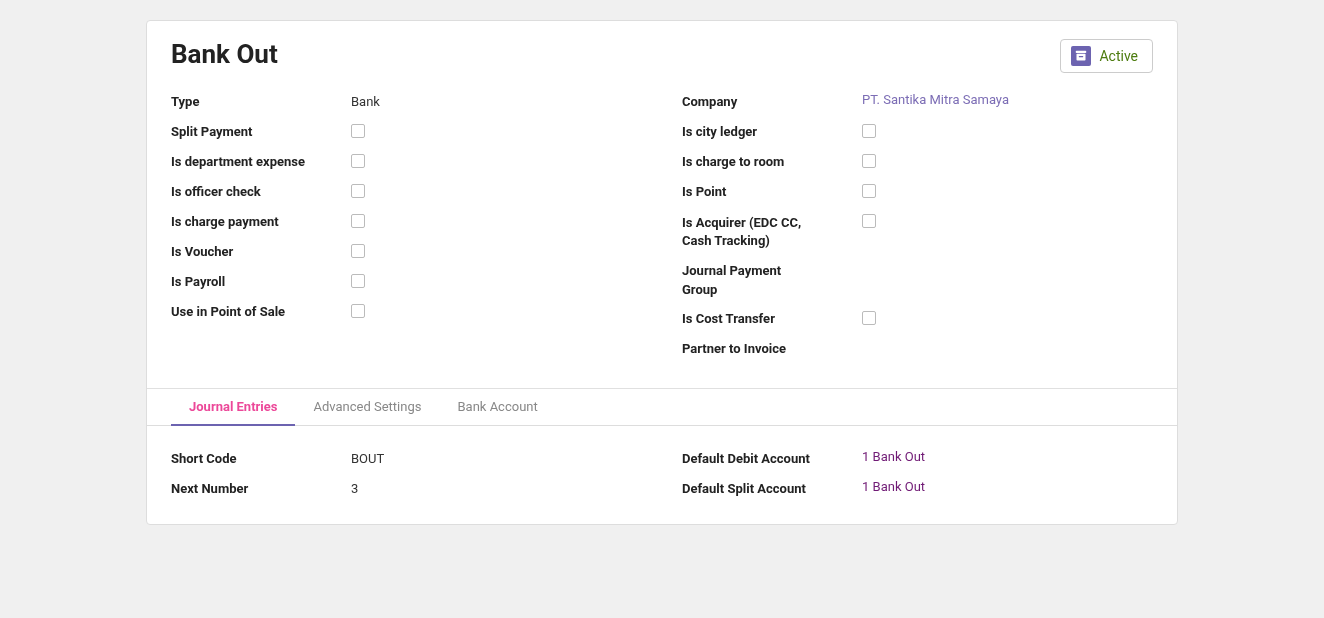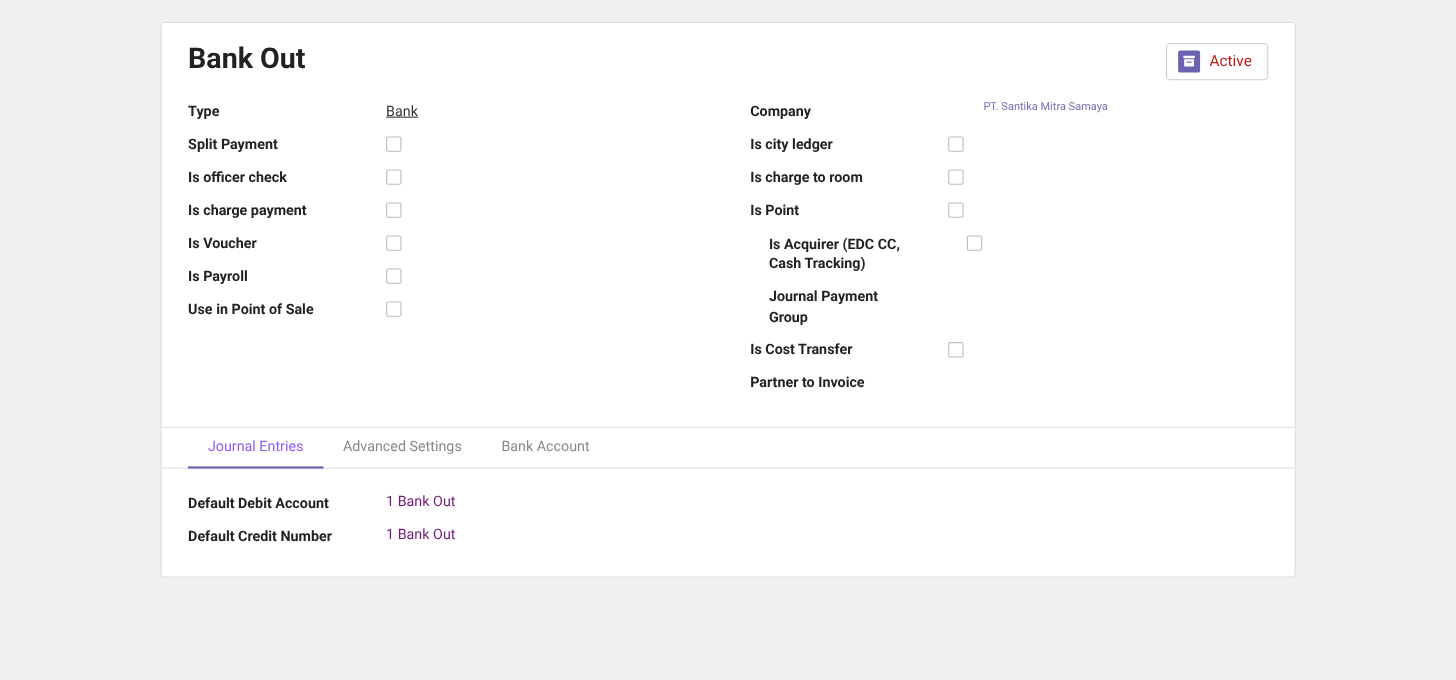--- a/index.html
+++ b/index.html
@@ -50,21 +50,21 @@
       align-items: center;
       justify-content: center;
     }
     .active-badge-icon svg {
       width: 12px;
       height: 12px;
       fill: white;
     }
     .active-badge-text {
       font-size: 14px;
-      color: #b91c1c;
+      color: #4d7c0f;
     }
     .form-section {
       padding: 0 24px 16px 24px;
       display: grid;
       grid-template-columns: 1fr 1fr;
       gap: 16px 40px;
     }
     .form-col {
       display: flex;
       flex-direction: column;
@@ -79,28 +79,26 @@
       font-size: 13px;
       font-weight: 700;
       color: #222;
       min-width: 180px;
       padding-top: 2px;
     }
     .form-value {
       font-size: 13px;
       color: #333;
       padding-top: 2px;
-      text-decoration: underline;
     }
     .form-value-link {
-      font-size: 10px;
+      font-size: 13px;
       color: #7c6db5;
       text-decoration: none;
       cursor: pointer;
-      margin-left: 32px;
     }
     .checkbox-wrap {
       display: flex;
       align-items: center;
       padding-top: 2px;
     }
     .checkbox-wrap input[type="checkbox"] {
       width: 14px;
       height: 14px;
       border: 1px solid #bbb;
@@ -132,23 +130,23 @@
     }
     .tab {
       padding: 10px 18px;
       font-size: 13px;
       color: #888;
       cursor: pointer;
       border-bottom: 2px solid transparent;
       margin-bottom: -1px;
     }
     .tab.active {
-      color: #8b5cf6;
+      color: #ec4899;
       border-bottom: 2px solid #6c63b0;
-      font-weight: 400;
+      font-weight: 700;
     }
     .tab-content {
       padding: 18px 24px 20px 24px;
       display: grid;
       grid-template-columns: 1fr 1fr;
       gap: 0 40px;
     }
     .bottom-form-col {
       display: flex;
       flex-direction: column;
@@ -177,21 +175,20 @@
       text-decoration: none;
       cursor: pointer;
     }
     .multiline-label {
       font-size: 13px;
       font-weight: 700;
       color: #222;
       min-width: 180px;
       padding-top: 2px;
       line-height: 1.4;
-      margin-left: 17px;
     }
   </style>
 </head>
 <body>
 
 <div class="card">
 
   <div class="card-header">
     <h1 class="page-title">Bank Out</h1>
     <div class="active-badge">
@@ -215,20 +212,26 @@
         <span class="form-value">Bank</span>
       </div>
 
       <div class="form-row">
         <span class="form-label">Split Payment</span>
         <div class="checkbox-wrap">
           <input type="checkbox" style="">
         </div>
       </div>
 
+      <div class="form-row">
+        <span class="form-label">Is department expense</span>
+        <div class="checkbox-wrap">
+          <input type="checkbox" style="">
+        </div>
+      </div>
 
       <div class="form-row">
         <span class="form-label">Is officer check</span>
         <div class="checkbox-wrap">
           <input type="checkbox" style="">
         </div>
       </div>
 
       <div class="form-row">
         <span class="form-label">Is charge payment</span>
@@ -322,25 +325,35 @@
     <div class="tab">
       <span>Advanced Settings</span>
     </div>
     <div class="tab">
       <span>Bank Account</span>
     </div>
   </div>
 
   <div class="tab-content">
 
+    <div class="bottom-form-col">
+      <div class="form-row-bottom">
+        <span class="form-label-bottom">Short Code</span>
+        <span class="form-value-bottom">BOUT</span>
+      </div>
+      <div class="form-row-bottom">
+        <span class="form-label-bottom">Next Number</span>
+        <span class="form-value-bottom">3</span>
+      </div>
+    </div>
 
     <div class="bottom-form-col">
       <div class="form-row-bottom">
         <span class="form-label-bottom">Default Debit Account</span>
         <a class="form-value-link-bottom">1 Bank Out</a>
       </div>
       <div class="form-row-bottom">
-        <span class="form-label-bottom">Default Credit Number</span>
+        <span class="form-label-bottom">Default Split Account</span>
         <a class="form-value-link-bottom">1 Bank Out</a>
       </div>
     </div>
   </div>
 </div>
 
 </body></html>

